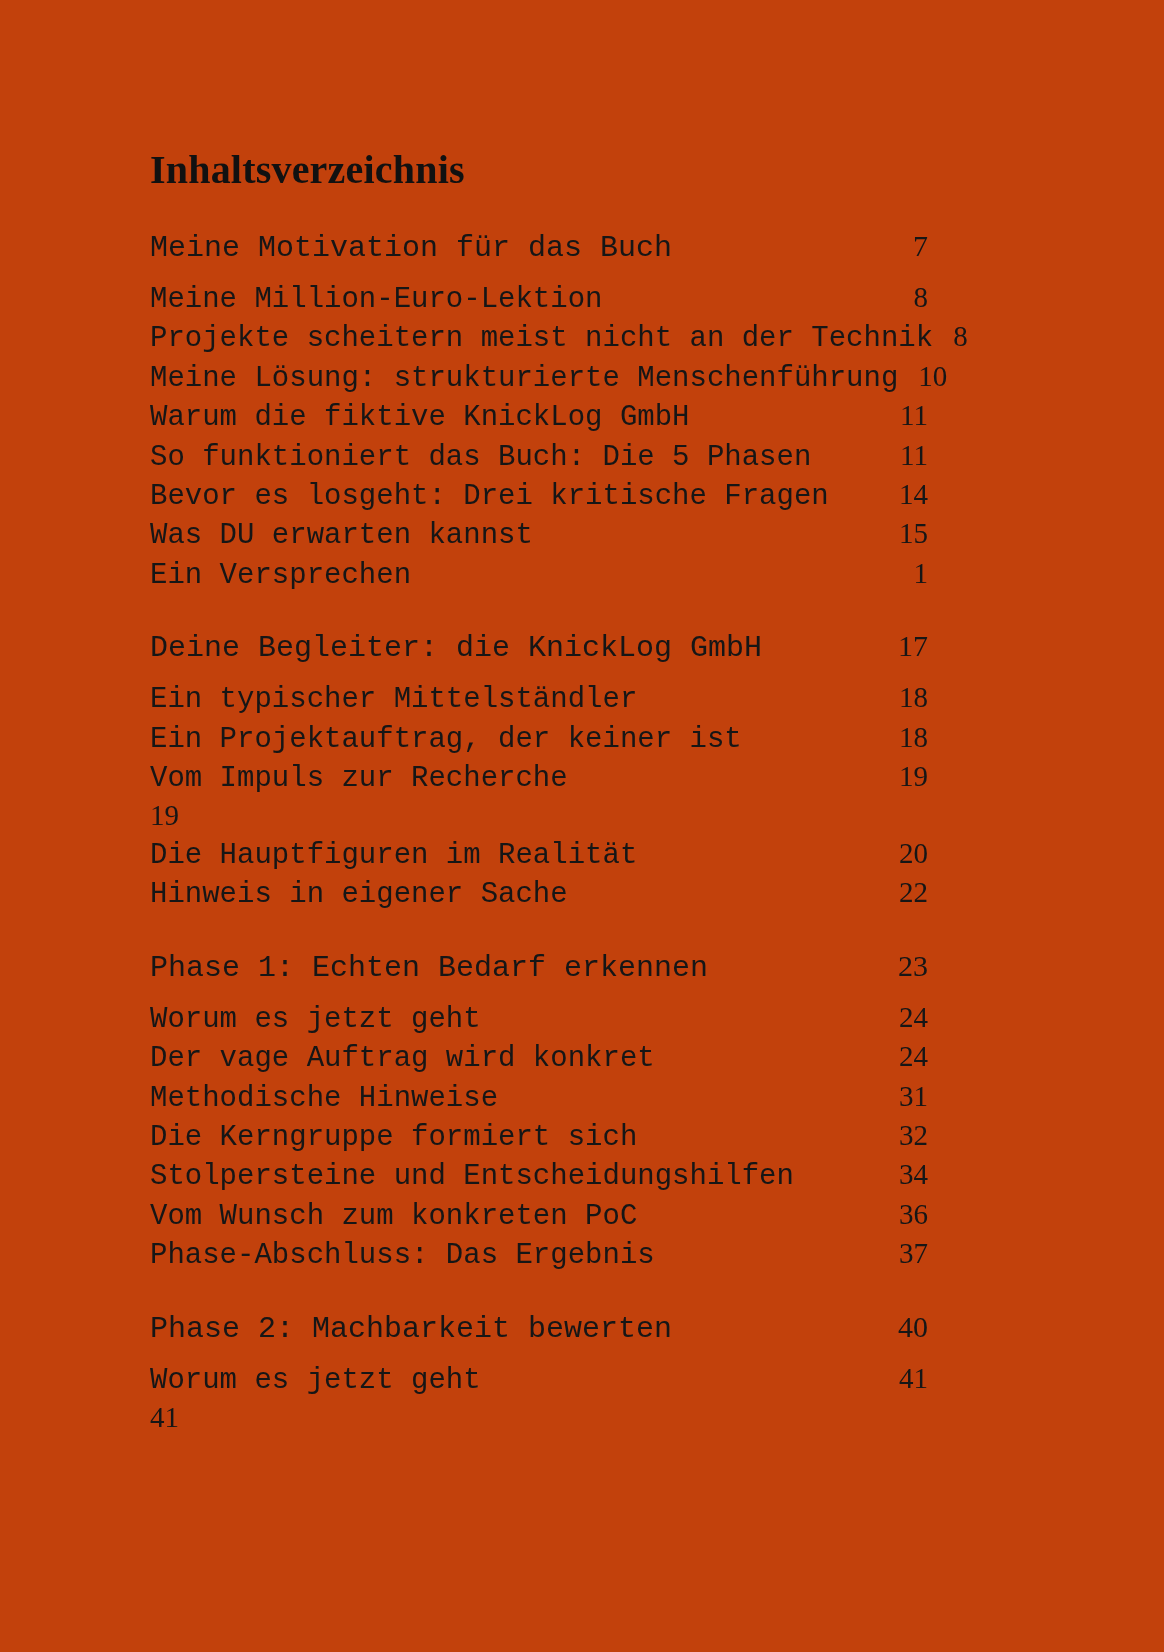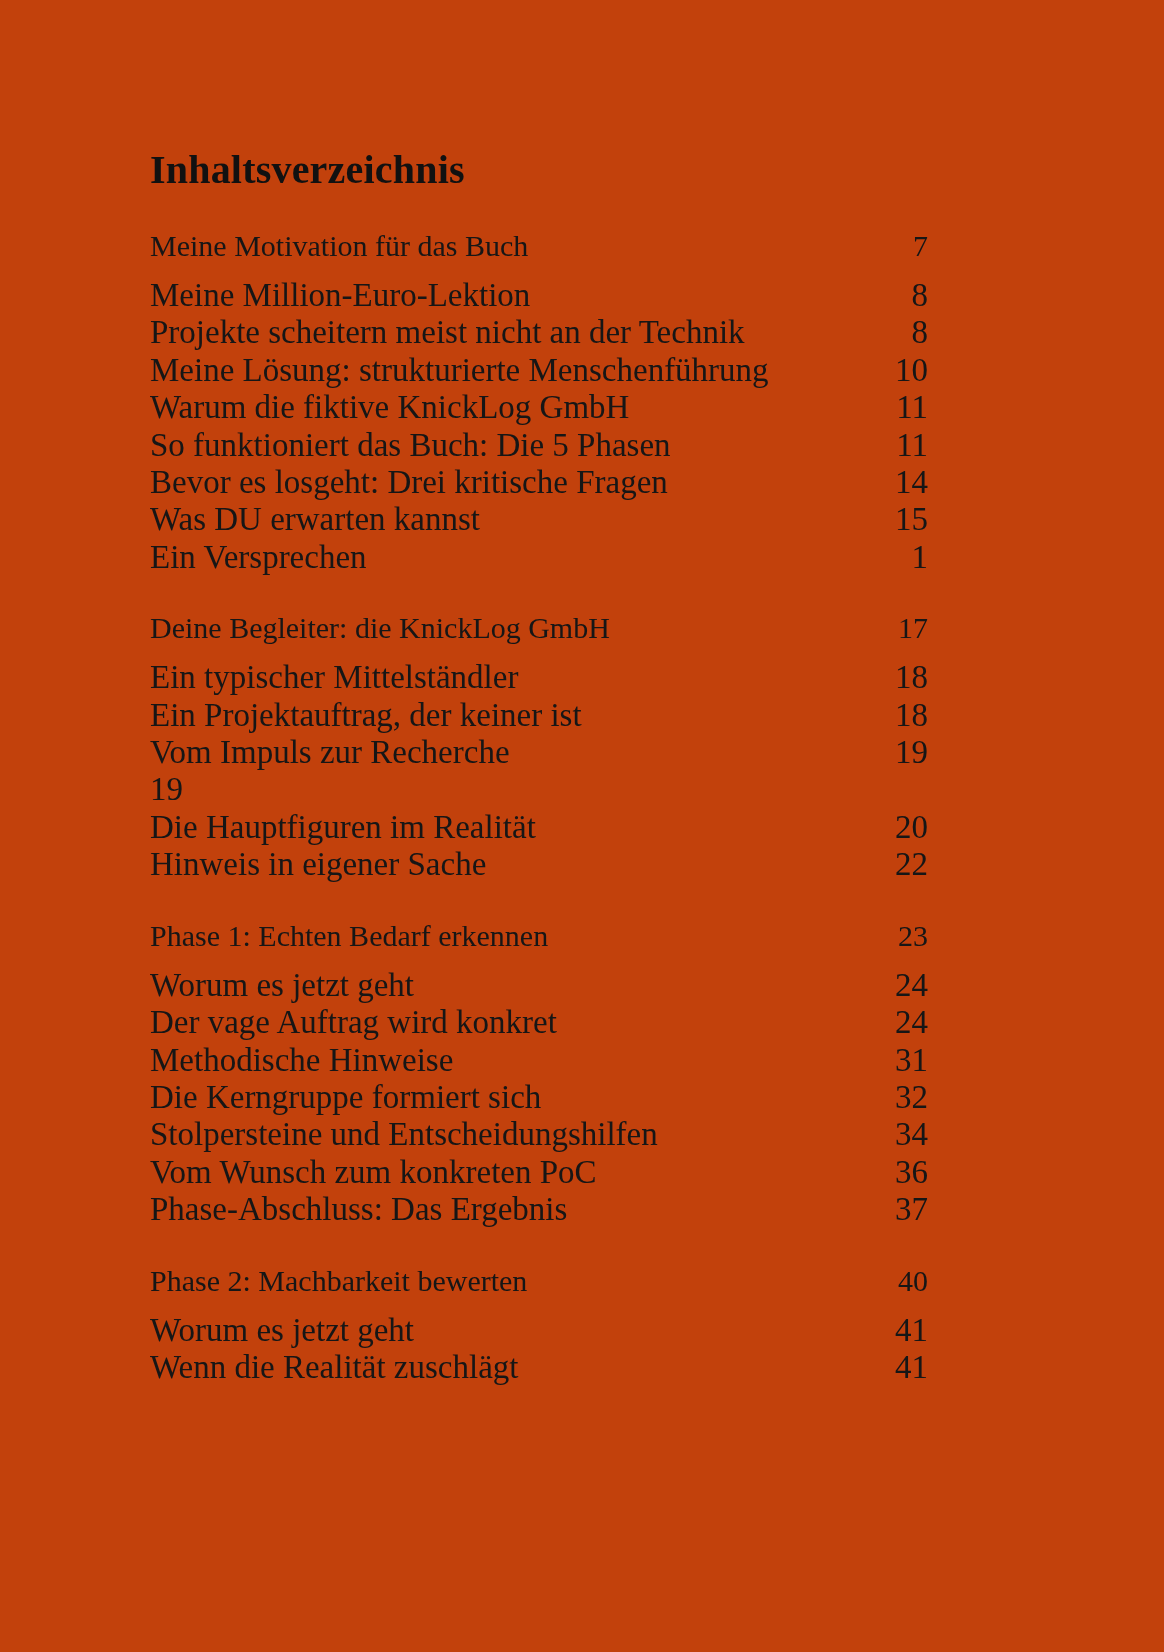--- a/index.html
+++ b/index.html
@@ -36,26 +36,27 @@
     justify-content: space-between;
     align-items: baseline;
   }
   .heading-row {
     font-size: 30px;
     line-height: 32px;
     margin-top: 36px;
     margin-bottom: 15px;
   }
   .entry-row {
-    font-size: 33px;
+    font-size: 29px;
     line-height: 37.4px;
   }
   .toc-label {
     white-space: nowrap;
     padding-right: 20px;
+    font-family: Liberation Mono, monospace;
   }
   .toc-page {
     white-space: nowrap;
     text-align: right;
   }
 </style>
 </head>
 <body>
 
 <div class="page">
@@ -170,19 +171,18 @@
     <div class="toc-section">
       <div class="toc-row heading-row">
         <span class="toc-label">Phase 2: Machbarkeit bewerten</span>
         <span class="toc-page">40</span>
       </div>
       <div class="toc-row entry-row">
         <span class="toc-label">Worum es jetzt geht</span>
         <span class="toc-page">41</span>
       </div>
       <div class="toc-row entry-row">
-        <span class="toc-label">Wenn die Realität zuschlägt</span>
         <span class="toc-page">41</span>
       </div>
     </div>
 
   </div>
 </div>
 
 </body></html>

